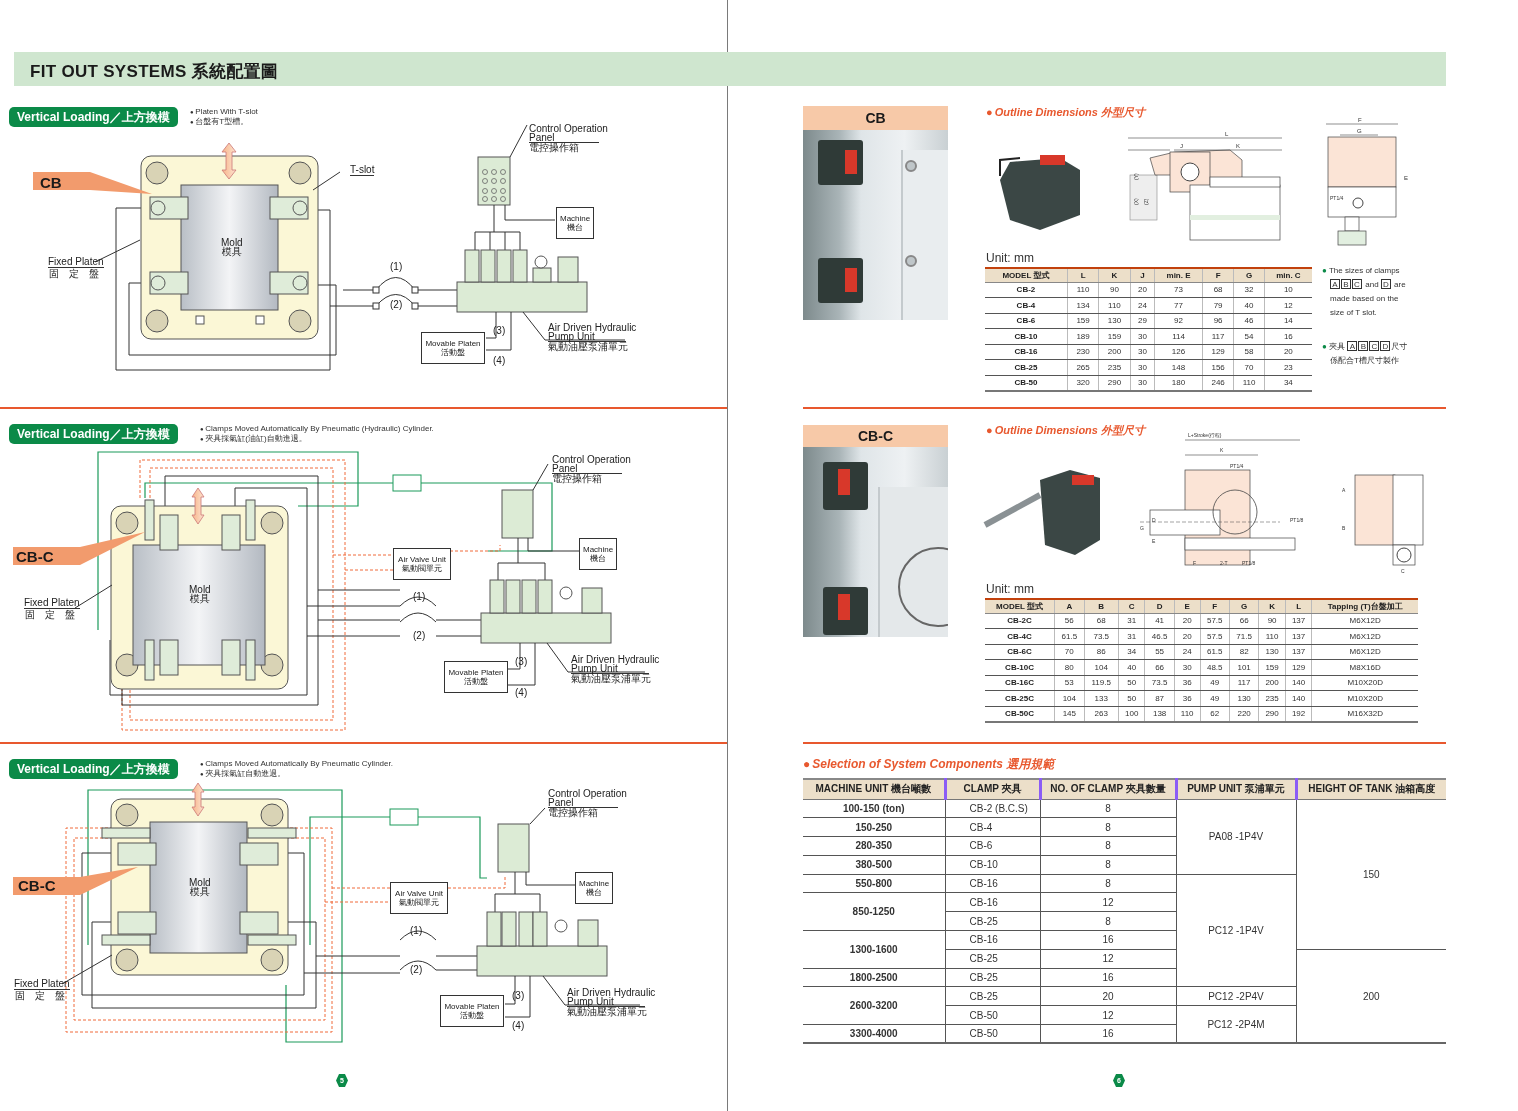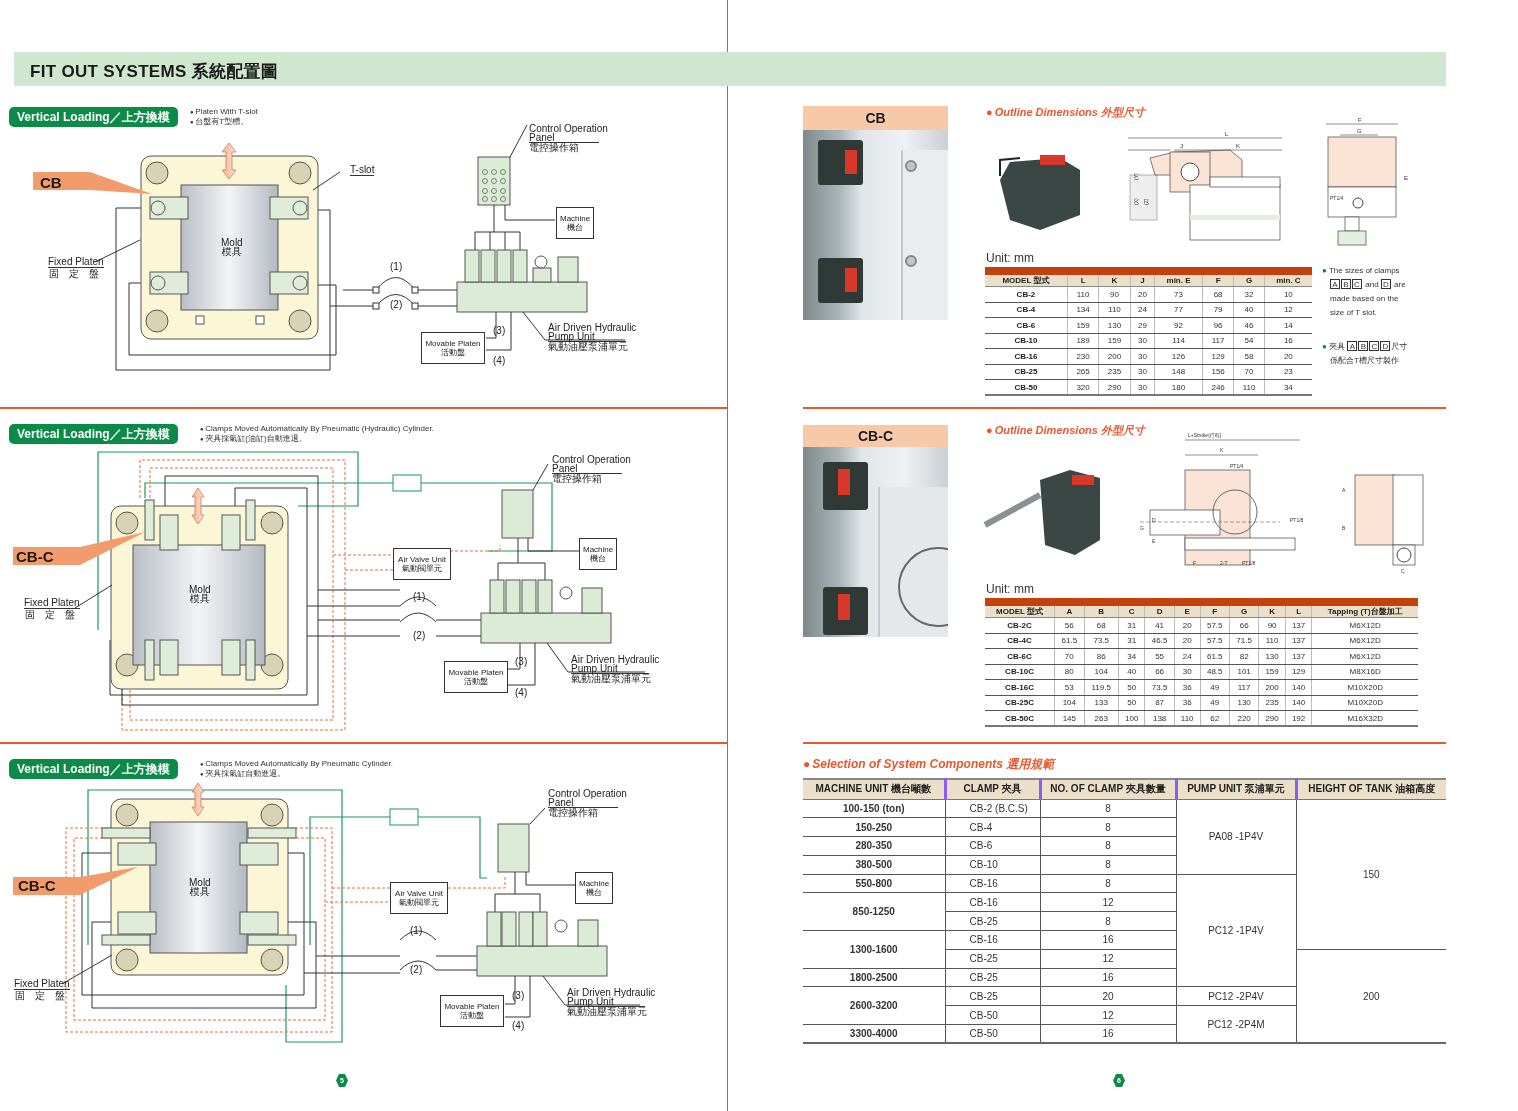--- a/index.html
+++ b/index.html
@@ -15,21 +15,21 @@
   .lbl { position: absolute; font-size: 10px; line-height: 9px; color: #222; white-space: nowrap; }
   .lbl.u { border-bottom: 1px solid #333; padding-bottom: 1px; }
   .box { position: absolute; border: 1px solid #333; background: #fff; font-size: 8px; line-height: 9px; text-align: center; padding: 6px 3px; }
   .cbtag { position: absolute; font-size: 15px; font-weight: bold; color: #1a1a1a; }
   .section-h { position: absolute; font-size: 11px; font-weight: bold; color: #e8582e; white-space: nowrap; font-style: italic; }
   .section-h::before { content: "●"; margin-right: 2px; }
   .photo-head { position: absolute; background: #f7c9a8; font-size: 14px; font-weight: bold; text-align: center; color: #1a1a1a; }
   .photo { position: absolute; background: linear-gradient(90deg,#7d8a8c 0%,#a9b4b7 25%,#dfe5e8 40%,#eef1f3 70%,#c9d0d3 100%); overflow: hidden; }
   .unit { position: absolute; font-size: 12px; color: #333; }
   table.dim { position: absolute; border-collapse: collapse; font-size: 8px; }
-  table.dim th { background: #ecdfc9; font-weight: bold; height: 14px; border-left: 1px solid #bbb; padding: 0 3px; text-align: center; border-bottom: 1px solid #888; border-top: 8px solid #c2410c; }
+  table.dim th { background: #ecdfc9; font-weight: bold; height: 14px; border-left: 1px solid #bbb; padding: 0 3px; text-align: center; border-bottom: 1px solid #888; border-top: 2px solid #c2410c; }
   table.dim td { height: 15.5px; border-left: 1px solid #bbb; border-bottom: 1px solid #555; text-align: center; padding: 0 3px; color: #333; }
   table.dim td:first-child, table.dim th:first-child { border-left: none; font-weight: bold; color: #222; }
   table.dim tr:last-child td { border-bottom: 2px solid #777; }
   table.sel { position: absolute; left: 803px; top: 778px; width: 643px; border-collapse: collapse; font-size: 10px; }
   table.sel th { background: #ecdfc9; height: 20px; font-weight: bold; border-left: 3px solid #8b5cf6; border-top: 2px solid #888; border-bottom: 1px solid #777; font-size: 10px; white-space: nowrap; }
   table.sel th:first-child { border-left: none; }
   table.sel td { height: 18.8px; border-left: 1px solid #555; border-bottom: 1px solid #555; text-align: center; color: #333; }
   table.sel td.first { border-left: none; font-weight: bold; }
   table.sel td.clamp { text-align: left; padding-left: 24px; }
   table.sel tr.last td { border-bottom: 2px solid #666; }

